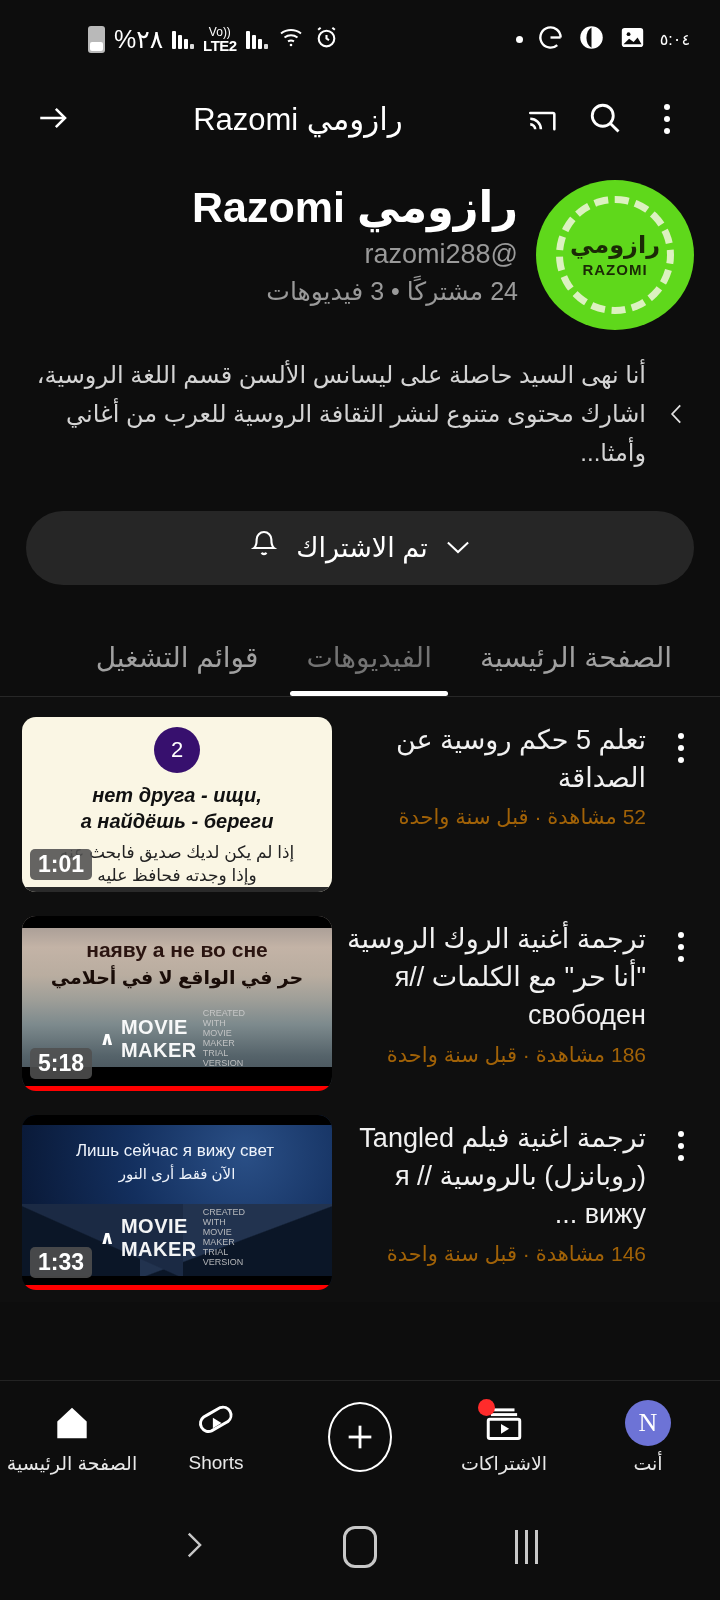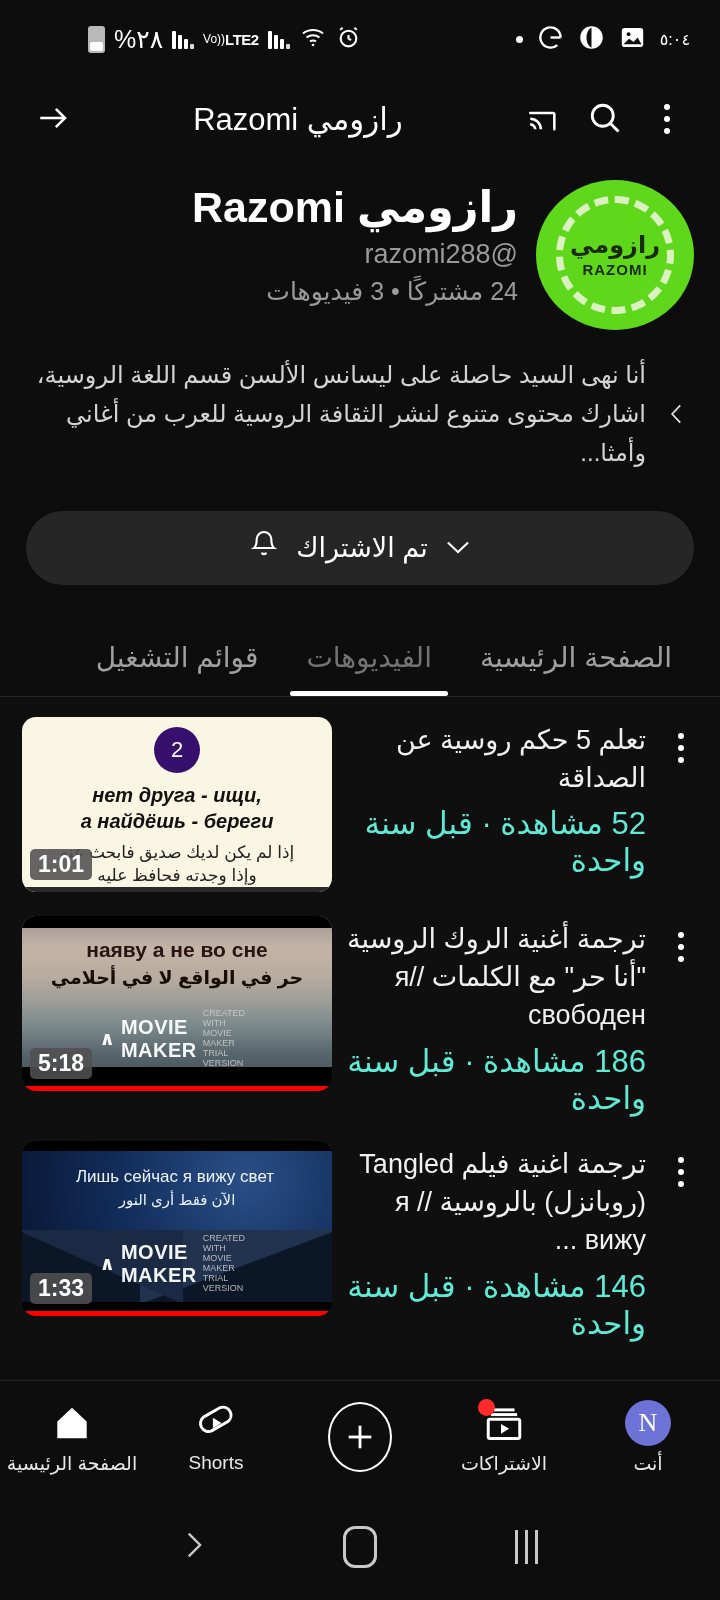--- a/index.html
+++ b/index.html
@@ -30,21 +30,21 @@
     position: absolute; left: 2px; right: 2px; bottom: 2px; height: 9px;
     background: #ffffff; border-radius: 2px;
   }
   .battery-pct { font-size: 25px; color: #fff; letter-spacing: -0.5px; }
   .bars { display: flex; align-items: flex-end; gap: 2px; height: 20px; }
   .bars i { display: block; width: 4px; background: #fff; border-radius: 1px; }
   .bars i:nth-child(1) { height: 18px; }
   .bars i:nth-child(2) { height: 14px; }
   .bars i:nth-child(3) { height: 10px; }
   .bars i:nth-child(4) { height: 5px; opacity: .85; }
-  .volte { display: flex; flex-direction: row; align-items: center; line-height: 1; }
+  .volte { display: flex; flex-direction: column; align-items: center; line-height: 1; }
   .volte .t { font-size: 12px; }
   .volte .b { font-size: 15px; font-weight: bold; letter-spacing: -0.5px; }
   .sb-time { font-size: 16px; letter-spacing: 0px; }
   .dot-sep { width: 7px; height: 7px; border-radius: 50%; background: #fff; }
 
   
   .appbar {
     height: 82px; display: flex; align-items: center;
     padding: 0 22px; gap: 0;
     background: #0d0d0d;
@@ -187,21 +187,21 @@
     position: absolute; left: 50%; transform: translateX(-50%);
     bottom: 22px; display: flex; align-items: center; gap: 6px; z-index: 4;
     direction: ltr;
   }
   .mm-watermark .mm-name { color: #fff; font-size: 20px; font-weight: bold; letter-spacing: .5px; opacity: .95; }
   .mm-watermark .mm-sub { color: #cfcfcf; font-size: 9px; line-height: 1.1; opacity: .85; text-align: left; }
   .mm-watermark .mm-logo { color: #fff; font-size: 19px; font-weight: bold; }
 
   .vmeta { flex: 1; text-align: right; padding-top: 4px; min-width: 0; }
   .vtitle { font-size: 27px; color: #f1f1f1; line-height: 1.42; }
-  .vsub { font-size: 31px; color: #5eead4; margin-top: 8px; }
+  .vsub { font-size: 21px; color: #a16207; margin-top: 8px; }
   .vkebab { flex: 0 0 46px; display: flex; justify-content: center; padding-top: 16px; }
   .vkebab .kebab span { width: 6px; height: 6px; }
 
   
   .bottom-nav {
     position: absolute; left: 0; right: 0; bottom: 107px; height: 113px;
     background: #0d0d0d; border-top: 1px solid #232323;
     display: flex; flex-direction: row; align-items: center;
   }
   .bn-item {

